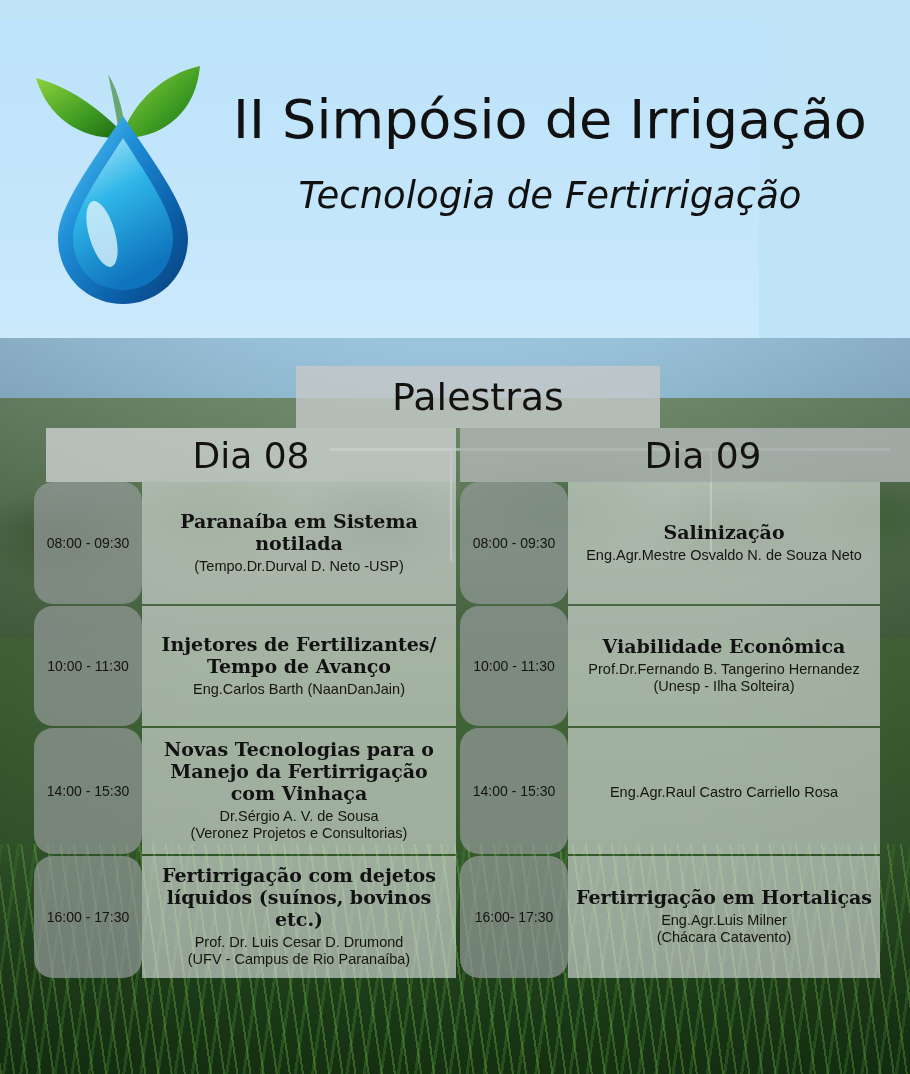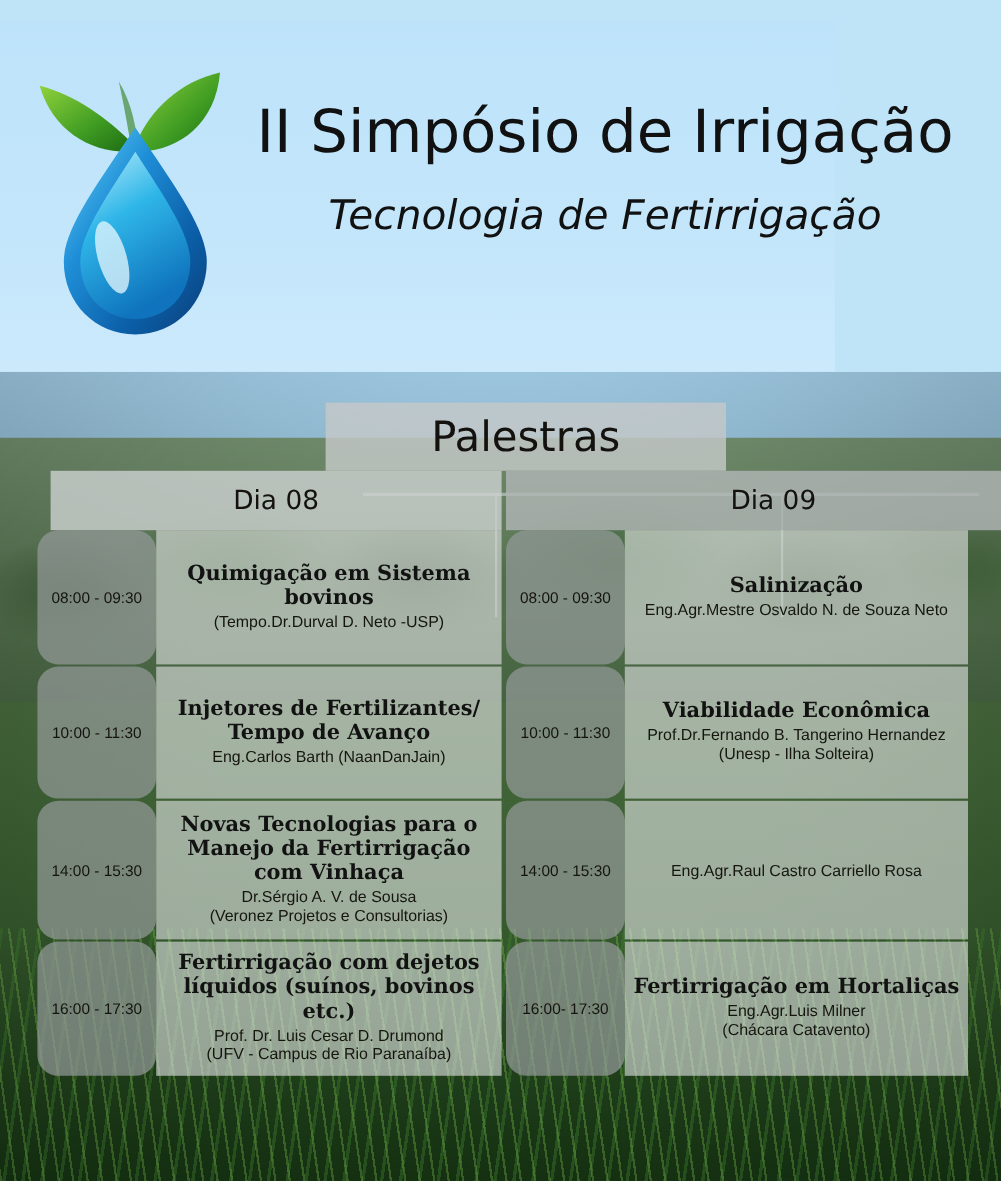--- a/index.html
+++ b/index.html
@@ -126,21 +126,21 @@
     font-size: 38px;
     color: #14120f;
   }
   .day-head {
     position: absolute;
     top: 90px; height: 54px;
     display: flex; align-items: center; justify-content: center;
   }
   .day-head span {
     font-family: "DejaVu Sans", sans-serif;
-    font-size: 24px;
+    font-size: 36px;
     color: #14120f;
   }
   .day-head-1 { left: 46px;  width: 410px; background: rgba(205,209,209,0.80); }
   .day-head-2 { left: 460px; width: 486px; background: rgba(178,183,183,0.80); }
 
   .col { position: absolute; top: 144px; }
   .col-1 { left: 34px;  width: 422px; }
   .col-2 { left: 460px; width: 420px; }
 
   .row {
@@ -249,21 +249,21 @@
     </div>
     <div class="day-head day-head-2">
       <span>Dia 09</span>
     </div>
 
     <div class="col col-1">
 
       <div class="row r-h1">
         <div class="time">08:00 - 09:30</div>
         <div class="talk">
-          <div class="talk-title">Quimigação em Sistema bovinos</div>
+          <div class="talk-title">Paranaíba em Sistema notilada</div>
           <div class="talk-speaker">(Tempo.Dr.Durval D. Neto -USP)</div>
         </div>
       </div>
 
       <div class="row r-h2">
         <div class="time">10:00 - 11:30</div>
         <div class="talk">
           <div class="talk-title">Injetores de Fertilizantes/ Tempo de Avanço</div>
           <div class="talk-speaker">Eng.Carlos Barth (NaanDanJain)</div>
         </div>

